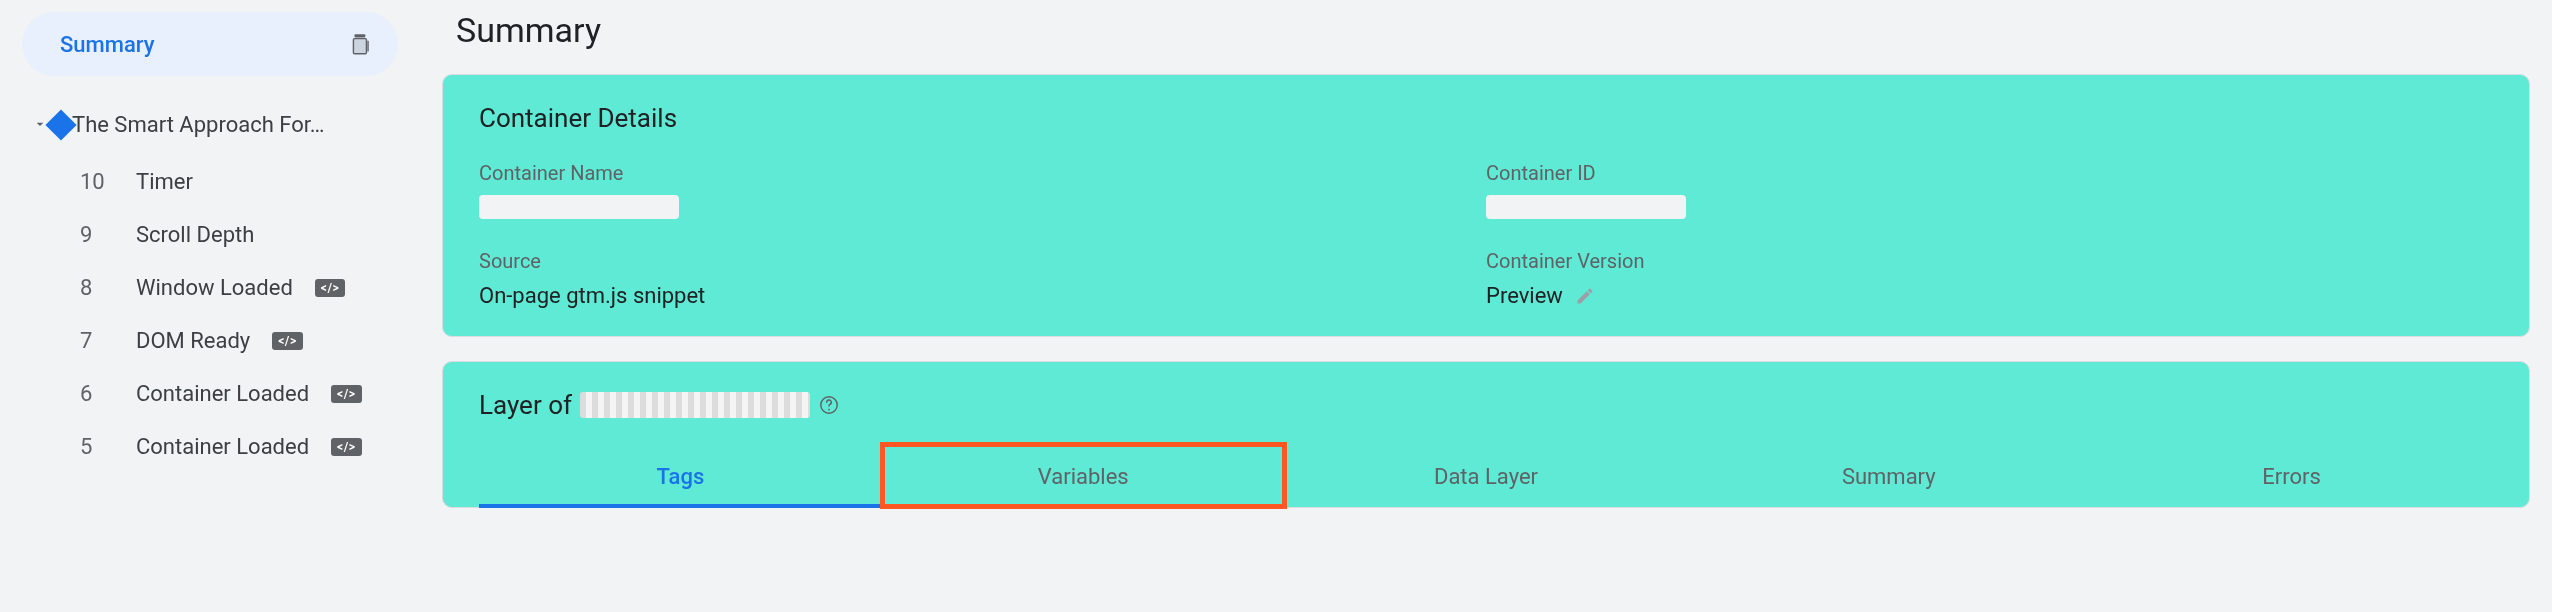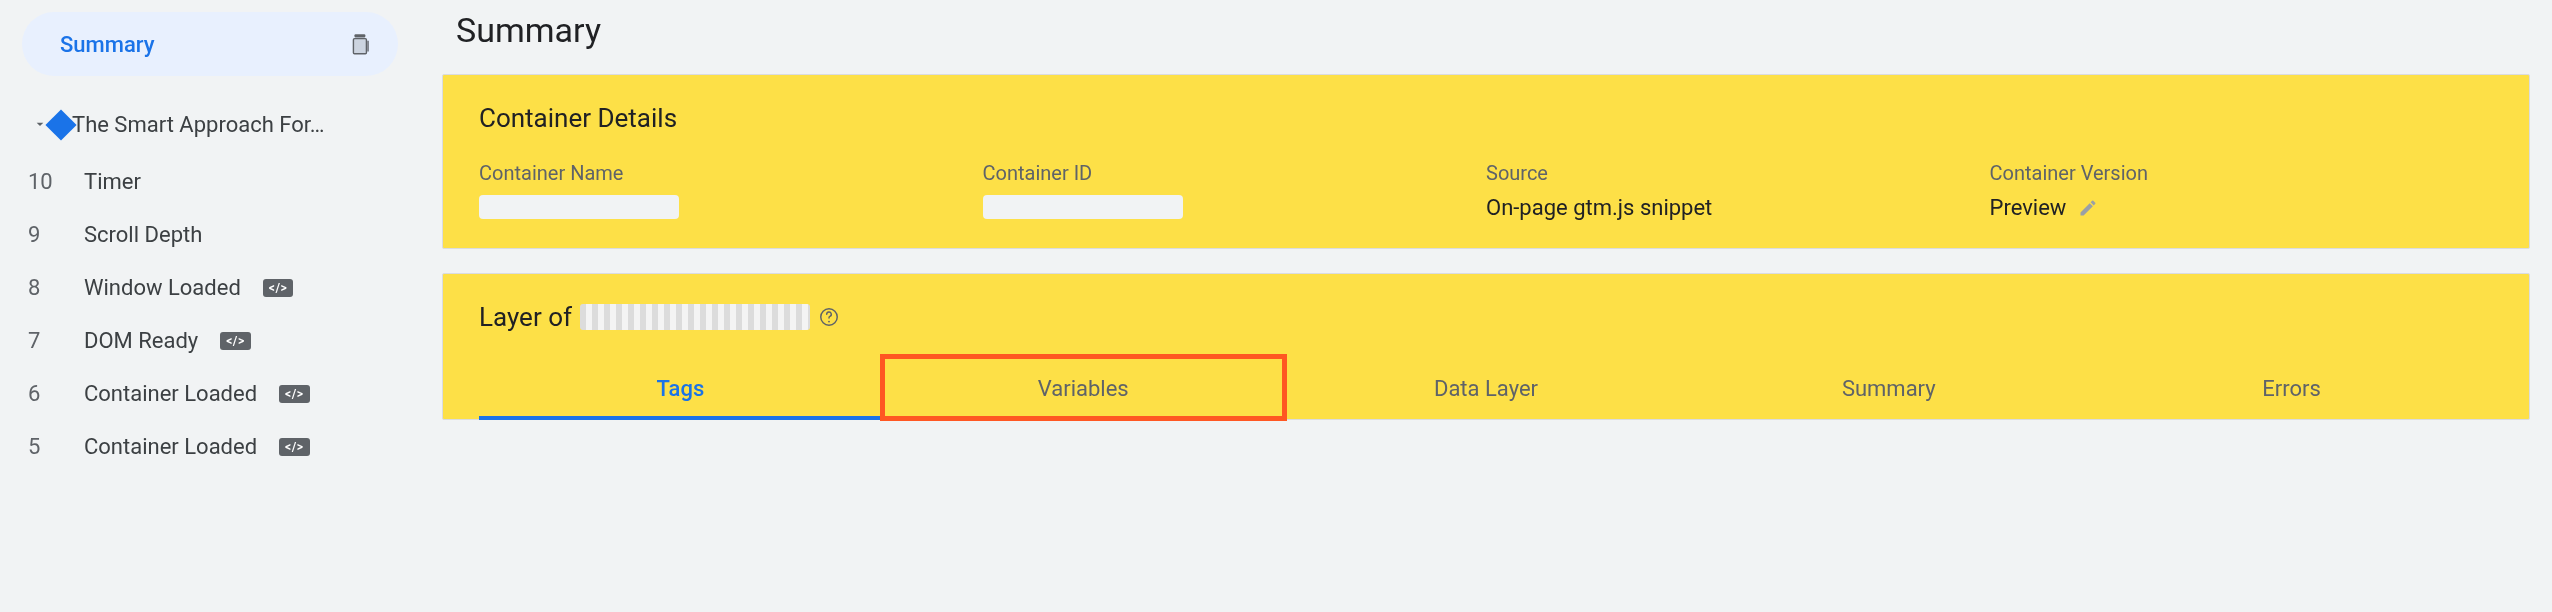--- a/index.html
+++ b/index.html
@@ -55,21 +55,21 @@
   }
   .page-name {
     white-space: nowrap;
     overflow: hidden;
     text-overflow: ellipsis;
   }
   .event-list { padding-top: 6px; }
   .event-row {
     display: flex;
     align-items: center;
-    padding: 14px 18px 14px 28px;
+    padding: 14px 18px 14px 80px;
     font-size: 22px;
     color: #3c4043;
     gap: 22px;
   }
   .event-num {
     color: #5f6368;
     width: 34px;
     text-align: left;
   }
   .event-label { flex: 0 1 auto; }
@@ -91,34 +91,34 @@
     gap: 24px;
     min-width: 0;
   }
   .page-title {
     font-size: 34px;
     font-weight: 400;
     color: #202124;
     padding-left: 14px;
   }
   .card {
-    background: #fde047;
+    background: #5eead4;
     border: 1px solid #dadce0;
-    border-radius: 2px;
+    border-radius: 10px;
     padding: 28px 36px 28px 36px;
   }
   .card-title {
     font-size: 26px;
     font-weight: 400;
     color: #202124;
     margin-bottom: 28px;
   }
   .details-grid {
     display: grid;
-    grid-template-columns: 1fr 1fr 1fr 1fr;
+    grid-template-columns: 1fr 1fr;
     row-gap: 30px;
   }
   .field-label {
     font-size: 20px;
     color: #5f6368;
     margin-bottom: 10px;
   }
   .field-value {
     font-size: 22px;
     color: #202124;

